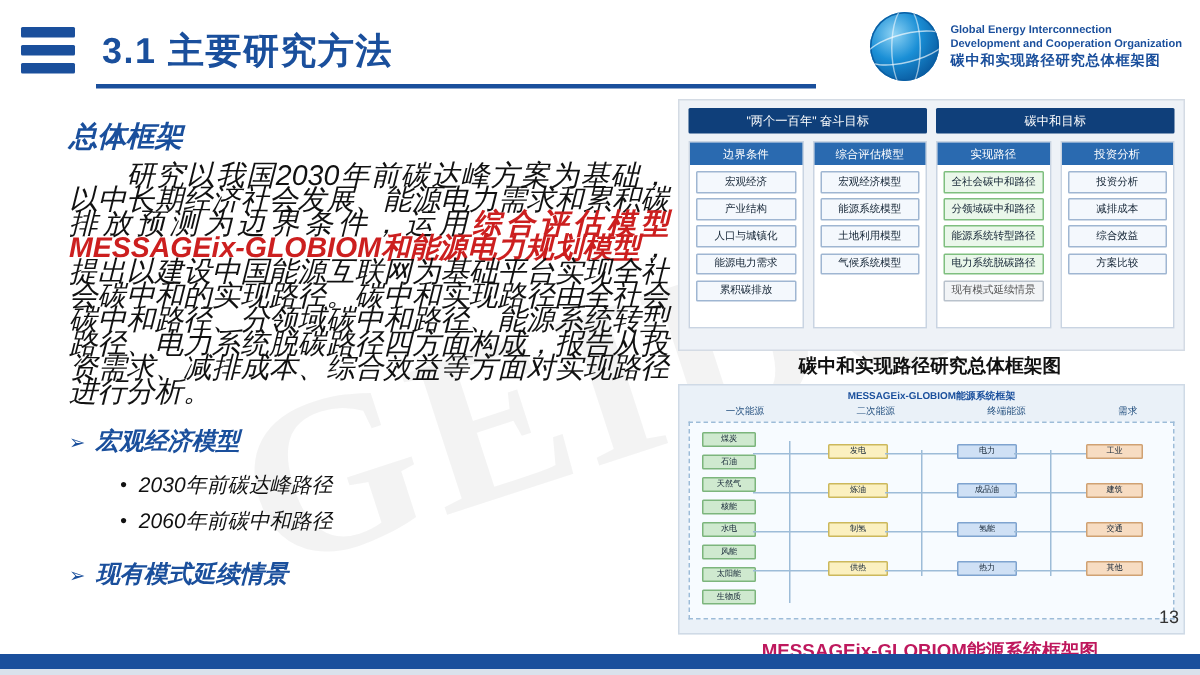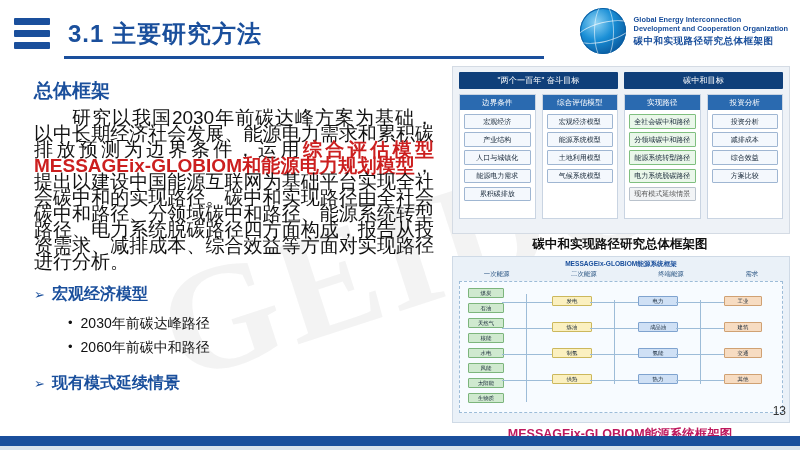--- a/index.html
+++ b/index.html
@@ -38,21 +38,21 @@
 
   
   .watermark{
     position:absolute;left:150px;top:150px;
     font-size:150px;font-weight:bold;color:rgba(180,180,180,.16);
     transform:rotate(-18deg);letter-spacing:4px;pointer-events:none;user-select:none;
     font-family:"Liberation Serif",serif;
   }
 
   
-  .body-left{position:absolute;left:34px;top:78px;width:400px;}
+  .body-left{position:absolute;left:46px;top:78px;width:400px;font-style:italic;}
   .h-sec{font-size:19px;font-weight:bold;color:#1a4f9c;margin-bottom:6px;}
   .para{font-size:19px;line-height:16px;color:#111;text-align:justify;text-indent:2em;}
   .para .hl{color:#cc1f1f;font-weight:bold;}
   .sub-head{display:flex;align-items:center;gap:7px;margin-top:14px;}
   .arrow{color:#1a4f9c;font-size:13px;}
   .sub-head-tx{font-size:16px;font-weight:bold;color:#1a4f9c;}
   .bullets{margin:6px 0 0 34px;}
   .bullet-row{display:flex;align-items:flex-start;gap:8px;font-size:14px;color:#111;line-height:24px;}
   .dot{font-size:13px;line-height:24px;}
 

